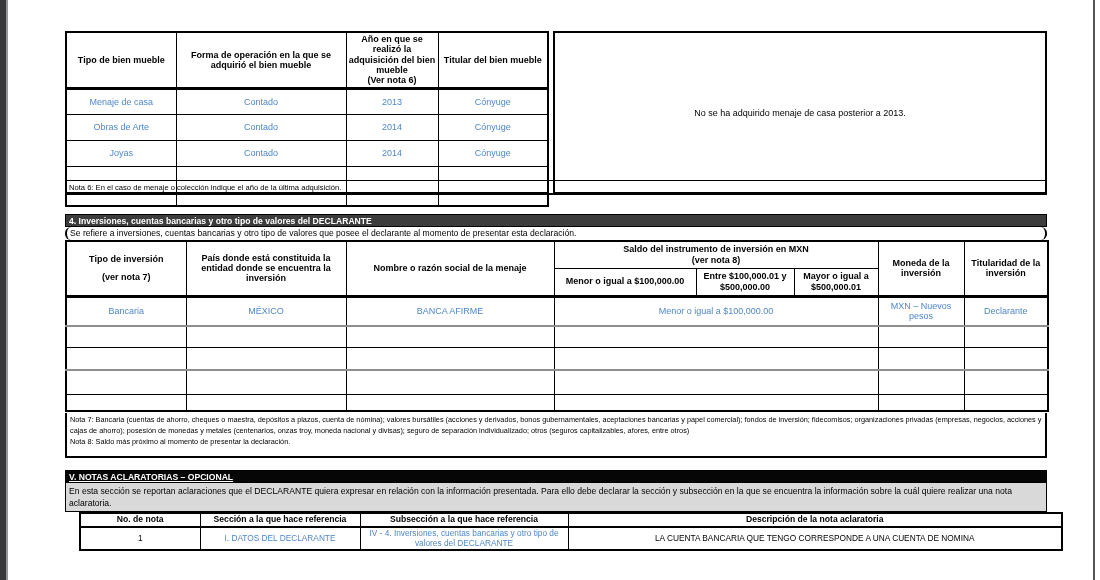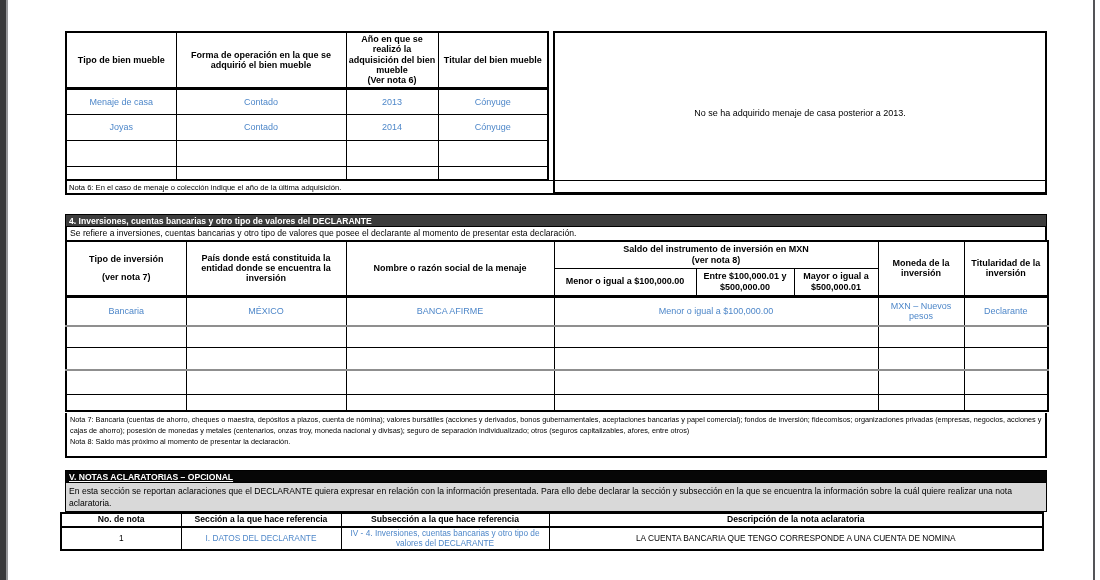--- a/index.html
+++ b/index.html
@@ -43,21 +43,21 @@
     position:absolute; left:65px; width:982px; height:13px;
     color:#fff; font-weight:bold; font-size:8.6px; line-height:12px;
     padding-left:3px; border:1px solid #000;
   }
   #bar4 { top:214px; background:#3c3c3c; }
   #barV { top:470px; background:#060606;text-decoration:underline; }
 
   .subtitle4 {
     position:absolute; left:65px; top:227px; width:982px; height:13px;
     border-left:2px solid #000; border-right:2px solid #000;
-    font-size:8.6px; line-height:13px; padding-left:3px; text-align:left;
+    font-size:8.6px; line-height:13px; padding-left:3px; text-align:left;border-radius:6px;
   }
 
   
   #t2 { left:65px; top:240px; width:982px; border:2px solid #000; }
   #t2 tr.hr1 { height:27px; }
   #t2 tr.hr2 { height:28px; }
   #t2 .bb2 { border-bottom:3px solid #000; }
   #t2 tbody tr.r-data { height:30px; }
   #t2 tbody tr.g td { border-bottom:2px solid #8f8f8f; }
   #t2 tbody tr.e1 { height:21px; }
@@ -74,21 +74,21 @@
   }
 
   
   .grayV {
     position:absolute; left:65px; top:483px; width:982px; height:29px;
     background:#d9d9d9; border:1px solid #000; border-top:0;
     font-size:8.6px; line-height:1.35; padding:3px 3px; text-align:left;
   }
 
   
-  #t3 { left:60px; top:512px; width:982px; border:2px solid #000; }
+  #t3 { left:79px; top:512px; width:982px; border:2px solid #000; }
   #t3 thead tr { height:14px; }
   #t3 thead th { font-size:8.6px; border-bottom:2px solid #000; }
   #t3 tbody tr { height:21px; }
   #t3 td { font-size:8.3px; line-height:1.15; }
 </style>
 </head>
 <body>
 
 <div class="edge-left"></div>
 <div class="edge-right"></div>
@@ -109,20 +109,26 @@
         <div>(Ver nota 6)</div>
       </th>
       <th>Titular del bien mueble</th>
     </tr>
   </thead>
   <tbody>
     <tr>
       <td class="blue">Menaje de casa</td>
       <td class="blue">Contado</td>
       <td class="blue">2013</td>
+      <td class="blue">Cónyuge</td>
+    </tr>
+    <tr>
+      <td class="blue">Obras de Arte</td>
+      <td class="blue">Contado</td>
+      <td class="blue">2014</td>
       <td class="blue">Cónyuge</td>
     </tr>
     <tr>
       <td class="blue">Joyas</td>
       <td class="blue">Contado</td>
       <td class="blue">2014</td>
       <td class="blue">Cónyuge</td>
     </tr>
     <tr>
         <td></td>

